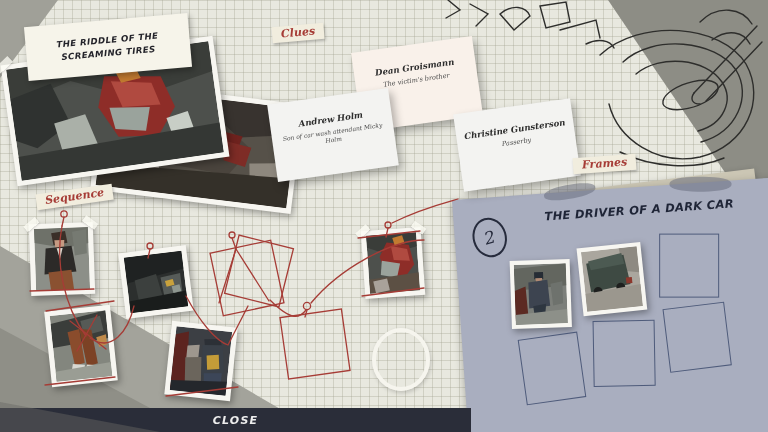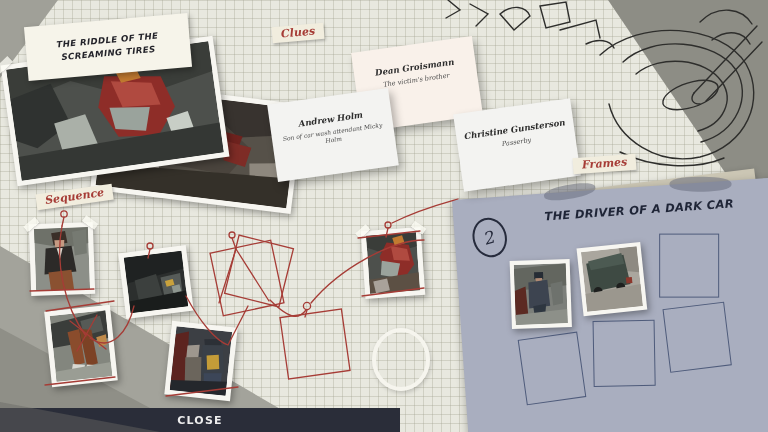--- a/index.html
+++ b/index.html
@@ -37,21 +37,21 @@
   #tan-paper{left:468px;top:186px;width:302px;height:242px;background:#cbc6b4;transform:rotate(-7deg);box-shadow:0 2px 6px rgba(0,0,0,.25);z-index:3;}
   #frames-panel{left:452px;top:200px;width:340px;height:262px;background:#a9aebf;transform:rotate(-4deg);transform-origin:top left;
     box-shadow:0 3px 8px rgba(0,0,0,.3);z-index:4;}
   .panel-slot{position:absolute;border:1px solid rgba(62,76,110,.85);background:transparent;}
   .smudge{position:absolute;background:rgba(99,104,122,.5);border-radius:45%;}
   #panel-number{position:absolute;left:18px;top:20px;width:30px;height:36px;border:2px solid #262b3c;border-radius:50%;
     transform:rotate(-12deg);display:flex;align-items:center;justify-content:center;
     font-family:"DejaVu Serif",serif;font-style:italic;font-size:17px;color:#262b3c;}
   #panel-title{position:absolute;left:66px;top:16px;width:240px;text-align:center;font-size:11.5px;color:#1f2537;letter-spacing:.3px;}
   
-  #close-bar{left:0;top:408px;width:400px;height:24px;background:#2a2d39;z-index:8;display:flex;align-items:center;justify-content:center;cursor:pointer;}
+  #close-bar{left:0;top:408px;width:471px;height:24px;background:#2a2d39;z-index:8;display:flex;align-items:center;justify-content:center;cursor:pointer;font-style:italic;}
   #close-bar span{color:#ededed;font-weight:bold;font-size:11px;letter-spacing:1.2px;}
   #bar-corner{left:0;top:402px;width:160px;height:30px;background:rgba(104,104,100,.45);clip-path:polygon(0 0,100% 100%,0 100%);z-index:9;pointer-events:none;}
   
   #circle-slot{left:372px;top:328px;width:50px;height:55px;border:4px solid #f6f5ee;border-radius:50%;box-shadow:1px 2px 4px rgba(0,0,0,.18);z-index:5;}
   svg.overlay{position:absolute;left:0;top:0;pointer-events:none;}
   #ink-sketch{z-index:2;}
   #red-lines{z-index:6;}
 </style>
 </head>
 <body>

